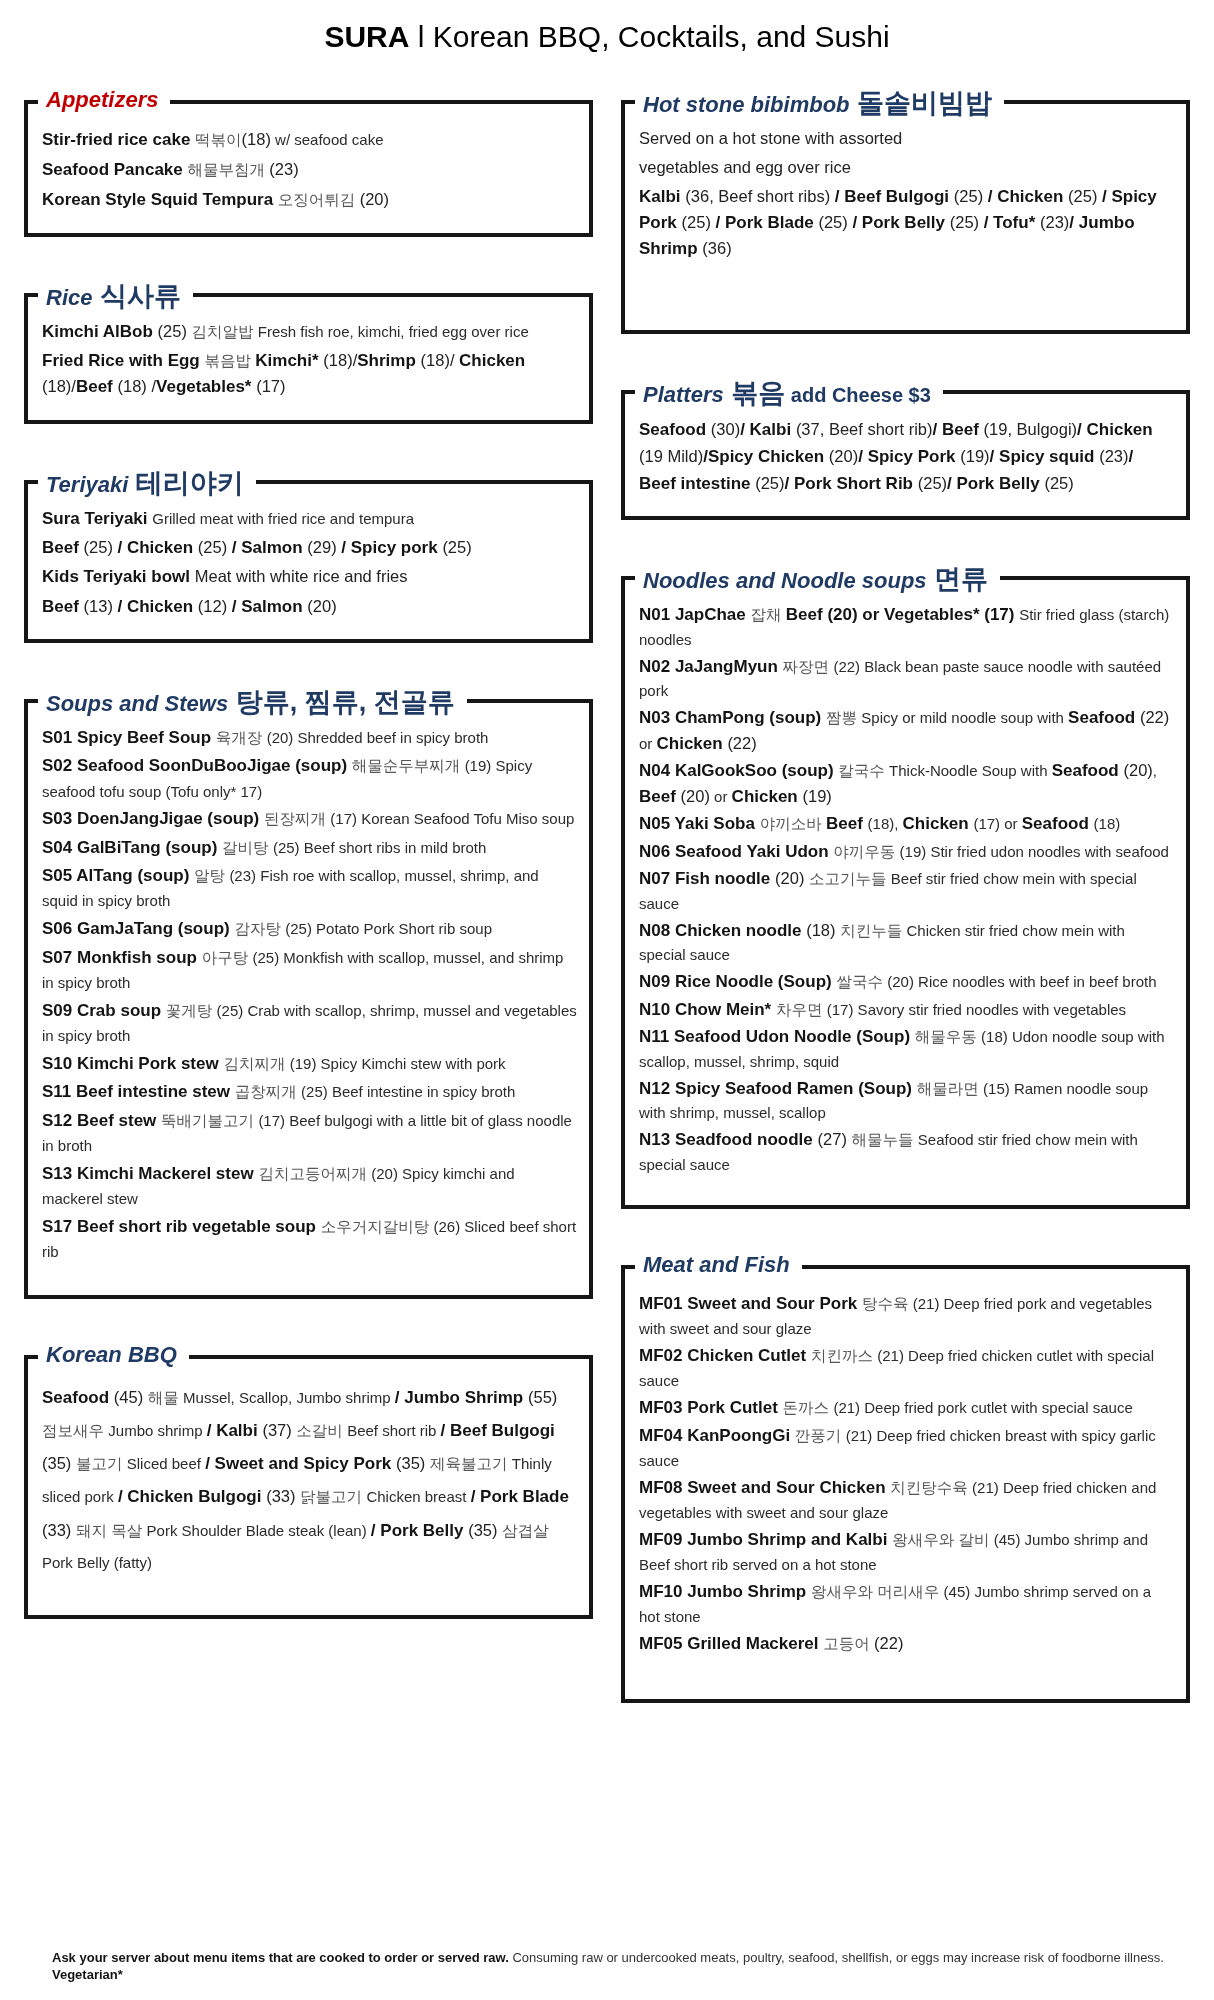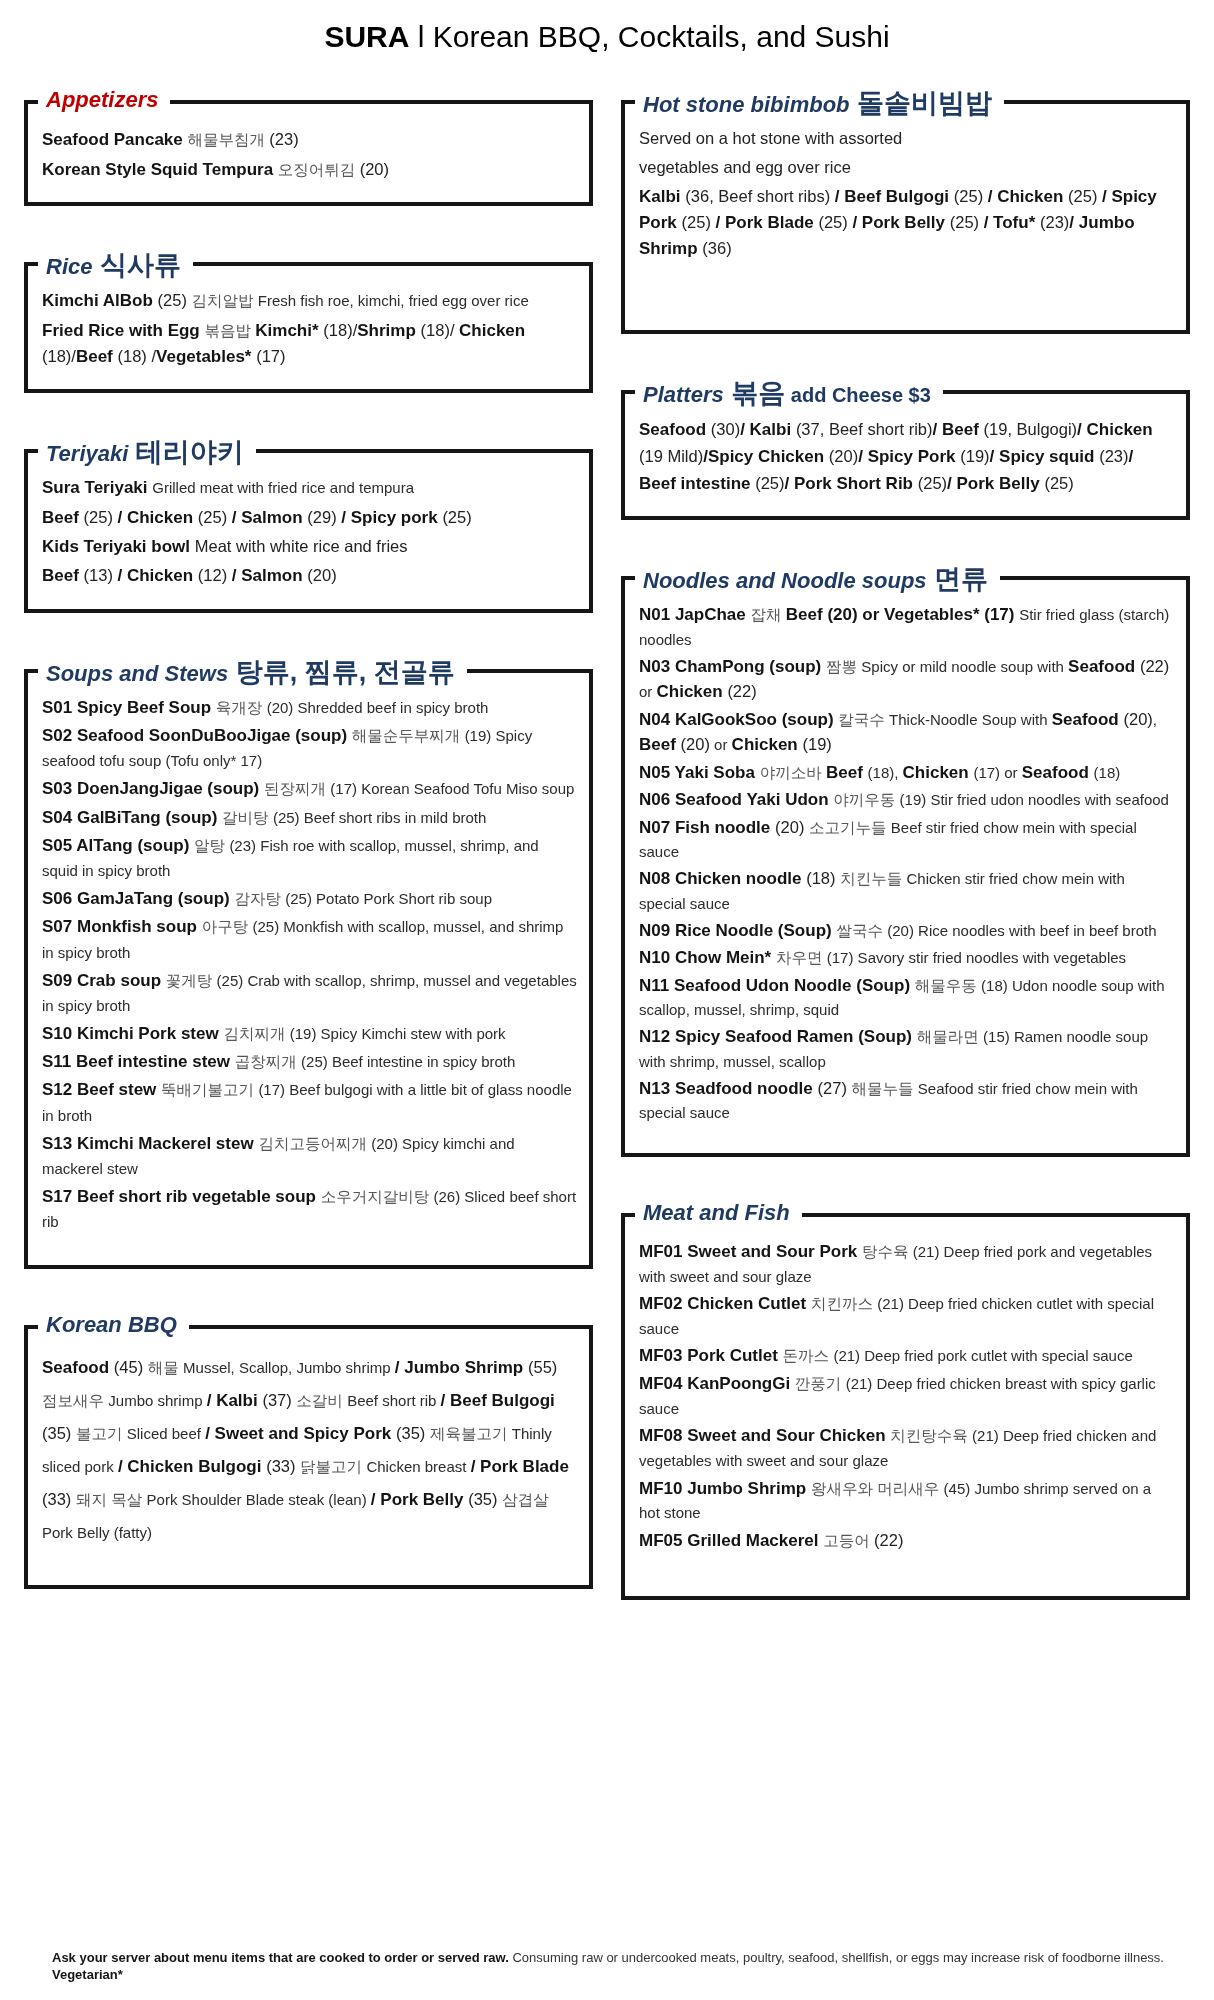--- a/index.html
+++ b/index.html
@@ -56,20 +56,21 @@
 
 <div class="page-header">
   <div class="page-title"><span class="tb">SURA</span><span> l Korean BBQ, Cocktails, and Sushi</span></div>
 </div>
 
 <div class="columns">
   <div class="col" id="col-left">
       <section class="menu-section sec-appetizers">
         <div class="section-header" style="color: rgb(192, 0, 0);"><span class="sec-title">Appetizers</span></div>
         <div class="section-body">
+          <p class="item"><span class="sg-b">Stir-fried rice cake </span><span class="sg-k">떡볶이</span><span class="sg-p">(18)</span><span class="sg-r">  w/ seafood cake</span></p>
           <p class="item"><span class="sg-b">Seafood Pancake </span><span class="sg-k">해물부침개 </span><span class="sg-p">(23)</span></p>
           <p class="item"><span class="sg-b">Korean Style Squid Tempura </span><span class="sg-k">오징어튀김 </span><span class="sg-p">(20)</span></p>
         </div>
       </section>
       <section class="menu-section sec-rice">
         <div class="section-header" style="color: rgb(31, 58, 99);"><span class="sec-title">Rice</span><span class="sec-korean"> 식사류</span></div>
         <div class="section-body">
           <p class="item"><span class="sg-b">Kimchi AlBob </span><span class="sg-p">(25) </span><span class="sg-k">김치알밥 </span><span class="sg-r">Fresh fish roe, kimchi, fried egg over rice</span></p>
           <p class="item"><span class="sg-b">Fried Rice  with Egg </span><span class="sg-k">볶음밥  </span><span class="sg-b">Kimchi* </span><span class="sg-p">(18)/</span><span class="sg-b">Shrimp </span><span class="sg-p">(18)/ </span><span class="sg-b">Chicken </span><span class="sg-p">(18)/</span><span class="sg-b">Beef </span><span class="sg-p">(18) /</span><span class="sg-b">Vegetables* </span><span class="sg-p">(17)</span></p>
         </div>
@@ -120,20 +121,21 @@
       <section class="menu-section sec-platters">
         <div class="section-header" style="color: rgb(31, 58, 99);"><span class="sec-title">Platters</span><span class="sec-korean"> 볶음</span><span class="sec-extra"> add Cheese $3</span></div>
         <div class="section-body">
           <p class="item"><span class="sg-b">Seafood </span><span class="sg-p">(30)</span><span class="sg-b">/ Kalbi </span><span class="sg-p">(37, Beef short rib)</span><span class="sg-b">/ Beef </span><span class="sg-p">(19, Bulgogi)</span><span class="sg-b">/ Chicken </span><span class="sg-p">(19 Mild)</span><span class="sg-b">/Spicy Chicken </span><span class="sg-p">(20)</span><span class="sg-b">/ Spicy Pork </span><span class="sg-p">(19)</span><span class="sg-b">/ Spicy squid </span><span class="sg-p">(23)</span><span class="sg-b">/ Beef intestine </span><span class="sg-p">(25)</span><span class="sg-b">/ Pork Short Rib </span><span class="sg-p">(25)</span><span class="sg-b">/ Pork Belly </span><span class="sg-p">(25)</span></p>
         </div>
       </section>
       <section class="menu-section sec-noodles">
         <div class="section-header" style="color: rgb(31, 58, 99);"><span class="sec-title">Noodles and Noodle soups</span><span class="sec-korean"> 면류</span></div>
         <div class="section-body">
           <p class="item"><span class="sg-b">N01 JapChae </span><span class="sg-k">잡채 </span><span class="sg-b">Beef (20) or Vegetables* (17) </span><span class="sg-r">Stir fried glass (starch) noodles</span></p>
+          <p class="item"><span class="sg-b">N02 JaJangMyun </span><span class="sg-k">짜장면 </span><span class="sg-r">(22) Black bean paste sauce noodle with sautéed pork</span></p>
           <p class="item"><span class="sg-b">N03 ChamPong (soup) </span><span class="sg-k">짬뽕 </span><span class="sg-r">Spicy or mild noodle soup with </span><span class="sg-b">Seafood </span><span class="sg-p">(22)</span><span class="sg-r"> or </span><span class="sg-b">Chicken </span><span class="sg-p">(22)</span></p>
           <p class="item"><span class="sg-b">N04 KalGookSoo (soup) </span><span class="sg-k">칼국수 </span><span class="sg-r">Thick-Noodle Soup with </span><span class="sg-b">Seafood </span><span class="sg-p">(20)</span><span class="sg-r">, </span><span class="sg-b">Beef </span><span class="sg-p">(20)</span><span class="sg-r"> or </span><span class="sg-b">Chicken </span><span class="sg-p">(19)</span></p>
           <p class="item"><span class="sg-b">N05 Yaki Soba </span><span class="sg-k">야끼소바 </span><span class="sg-b">Beef </span><span class="sg-r">(18), </span><span class="sg-b">Chicken </span><span class="sg-r">(17) or </span><span class="sg-b">Seafood </span><span class="sg-r">(18)</span></p>
           <p class="item"><span class="sg-b">N06 Seafood Yaki Udon </span><span class="sg-k">야끼우동 </span><span class="sg-r">(19) Stir fried udon noodles with seafood</span></p>
           <p class="item"><span class="sg-b">N07 Fish noodle </span><span class="sg-p">(20) </span><span class="sg-k">소고기누들 </span><span class="sg-r">Beef stir fried chow mein with special sauce</span></p>
           <p class="item"><span class="sg-b">N08 Chicken noodle </span><span class="sg-p">(18) </span><span class="sg-k">치킨누들 </span><span class="sg-r">Chicken stir fried chow mein with special sauce</span></p>
           <p class="item"><span class="sg-b">N09 Rice Noodle (Soup) </span><span class="sg-k">쌀국수 </span><span class="sg-r">(20) Rice noodles with beef in beef broth</span></p>
           <p class="item"><span class="sg-b">N10 Chow Mein* </span><span class="sg-k">차우면 </span><span class="sg-r">(17) Savory stir fried noodles with vegetables</span></p>
           <p class="item"><span class="sg-b">N11 Seafood Udon Noodle (Soup) </span><span class="sg-k">해물우동 </span><span class="sg-r">(18) Udon noodle soup with scallop, mussel, shrimp, squid</span></p>
           <p class="item"><span class="sg-b">N12 Spicy Seafood Ramen (Soup) </span><span class="sg-k">해물라면 </span><span class="sg-r">(15) Ramen noodle soup with shrimp, mussel, scallop</span></p>
@@ -141,20 +143,21 @@
         </div>
       </section>
       <section class="menu-section sec-meatfish">
         <div class="section-header" style="color: rgb(31, 58, 99);"><span class="sec-title">Meat and Fish</span></div>
         <div class="section-body">
           <p class="item"><span class="sg-b">MF01 Sweet and Sour Pork </span><span class="sg-k">탕수육 </span><span class="sg-r">(21)  Deep fried pork and vegetables with sweet and sour glaze</span></p>
           <p class="item"><span class="sg-b">MF02 Chicken Cutlet </span><span class="sg-k">치킨까스 </span><span class="sg-r">(21)  Deep fried chicken cutlet with special sauce</span></p>
           <p class="item"><span class="sg-b">MF03 Pork Cutlet </span><span class="sg-k">돈까스 </span><span class="sg-r">(21) Deep fried pork cutlet with special sauce</span></p>
           <p class="item"><span class="sg-b">MF04 KanPoongGi </span><span class="sg-k">깐풍기 </span><span class="sg-r">(21) Deep fried chicken breast with spicy garlic sauce</span></p>
           <p class="item"><span class="sg-b">MF08 Sweet and Sour Chicken </span><span class="sg-k">치킨탕수육 </span><span class="sg-r">(21) Deep fried chicken and vegetables with sweet and sour glaze</span></p>
+          <p class="item"><span class="sg-b">MF09 Jumbo Shrimp and Kalbi </span><span class="sg-k">왕새우와 갈비 </span><span class="sg-r">(45) Jumbo shrimp and Beef short rib served on a hot stone</span></p>
           <p class="item"><span class="sg-b">MF10 Jumbo Shrimp </span><span class="sg-k">왕새우와 머리새우 </span><span class="sg-r">(45) Jumbo shrimp served on a hot stone</span></p>
           <p class="item"><span class="sg-b">MF05 Grilled Mackerel </span><span class="sg-k">고등어 </span><span class="sg-p">(22)</span></p>
         </div>
       </section>
     </div>
 </div>
 
 <div class="page-footer" id="page-footer"><span class="sg-b">Ask your server about menu items that are cooked to order or served raw.  </span><span class="sg-r">Consuming raw or undercooked meats, poultry, seafood, shellfish, or eggs may increase risk of foodborne illness. </span><span class="sg-b">Vegetarian*</span></div>
 
 </body></html>

